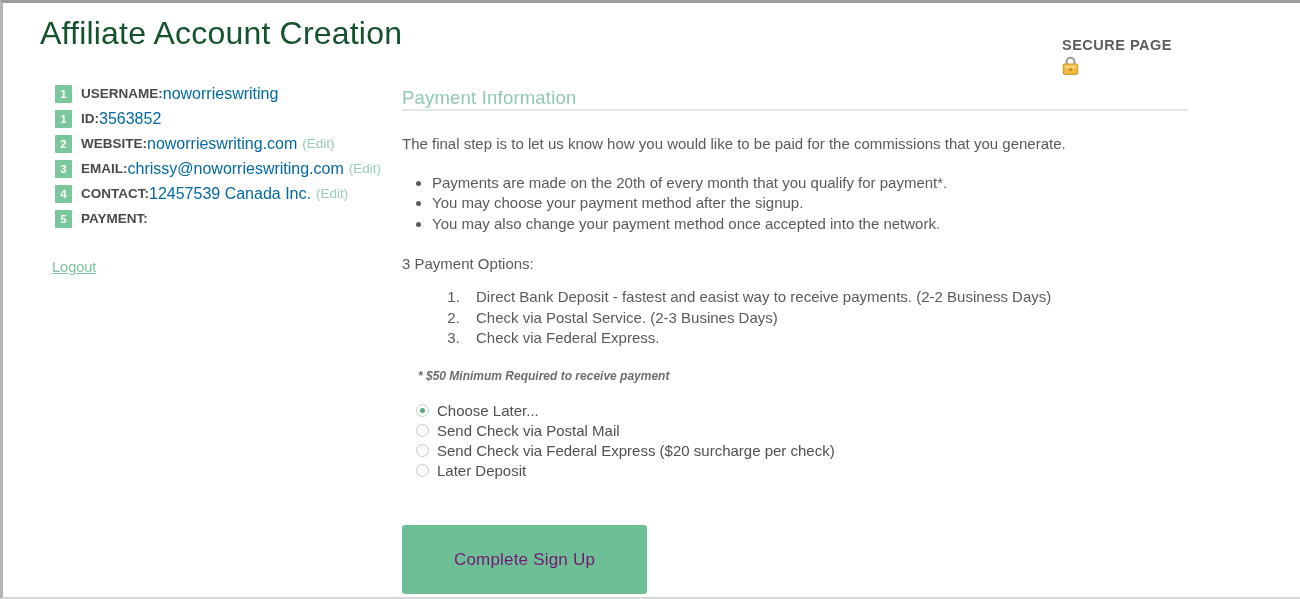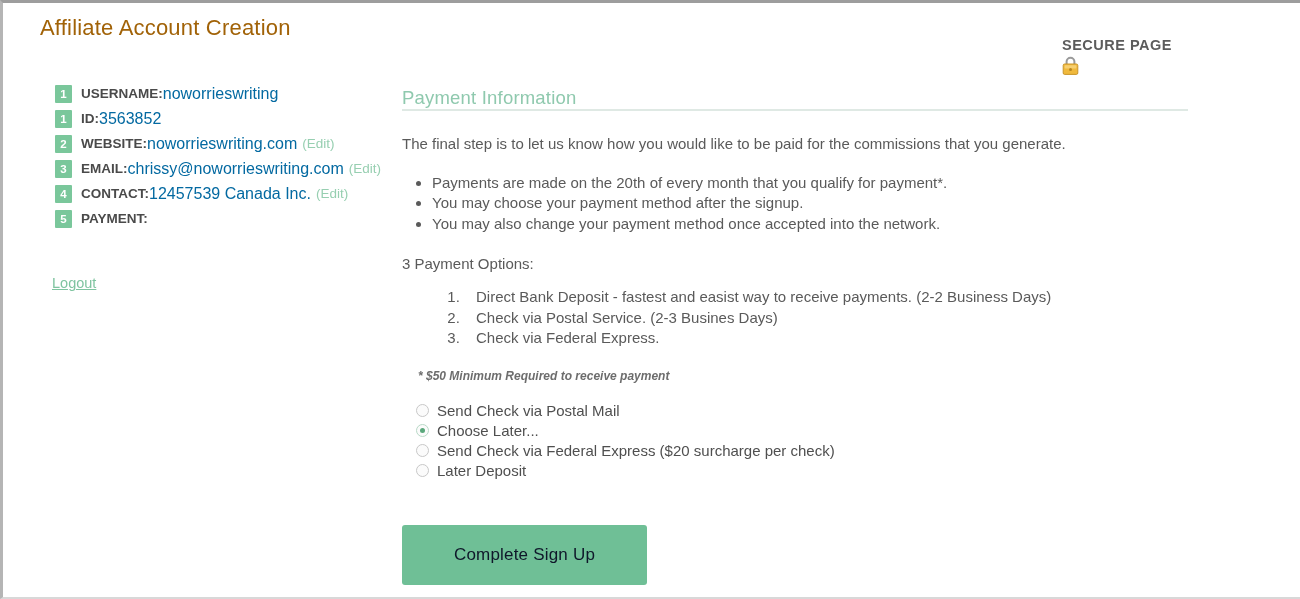--- a/index.html
+++ b/index.html
@@ -23,22 +23,22 @@
     height: 599px;
     background: #ffffff;
     border-top: 3px solid #9d9d9d;
     border-left: 3px solid #b5b5b5;
     border-bottom: 2px solid #d8d8d8;
   }
   .page-title {
     position: absolute;
     left: 37px;
     top: 12px;
-    font-size: 22px;
-    color: #a16207;
+    font-size: 32px;
+    color: #14532d;
     letter-spacing: 0.2px;
     font-weight: 400;
     white-space: nowrap;
   }
 
   
   .secure-wrap {
     position: absolute;
     left: 1059px;
     top: 34px;
@@ -97,21 +97,21 @@
   .edit-link {
     font-size: 13.5px;
     color: #97cfb1;
     margin-left: 5px;
     text-decoration: none;
     cursor: pointer;
   }
   .logout-link {
     position: absolute;
     left: 49px;
-    top: 272px;
+    top: 256px;
     font-size: 14.5px;
     color: #7fc4a0;
     text-decoration: underline;
     cursor: pointer;
   }
 
   
   .main {
     position: absolute;
     left: 399px;
@@ -208,25 +208,25 @@
     color: #4f4f4f;
     white-space: nowrap;
   }
 
   
   .submit-btn {
     position: absolute;
     left: 399px;
     top: 522px;
     width: 245px;
-    height: 60px;
+    height: 69px;
     background: #6fbf96;
     border: none;
     border-radius: 3px;
-    color: #0f172a;
+    color: #701a75;
     font-family: "Liberation Sans", sans-serif;
     font-size: 17px;
     letter-spacing: 0.2px;
     cursor: pointer;
   }
 </style>
 </head>
 <body>
 
 <div class="page-frame">
@@ -307,30 +307,30 @@
     <ol class="options">
       <li>Direct Bank Deposit - fastest and easist way to receive payments. (2-2 Business Days)</li>
       <li>Check via Postal Service. (2-3 Busines Days)</li>
       <li>Check via Federal Express.</li>
     </ol>
 
     <p class="min-note">* $50 Minimum Required to receive payment</p>
 
     <div class="radio-group">
 
+      <label class="radio-row selected">
+        <span class="radio-mark"></span>
+        <span class="radio-label">Choose Later...</span>
+      </label>
+
       <label class="radio-row">
         <span class="radio-mark"></span>
         <span class="radio-label">Send Check via Postal Mail</span>
       </label>
 
-      <label class="radio-row selected">
-        <span class="radio-mark"></span>
-        <span class="radio-label">Choose Later...</span>
-      </label>
-
       <label class="radio-row">
         <span class="radio-mark"></span>
         <span class="radio-label">Send Check via Federal Express ($20 surcharge per check)</span>
       </label>
 
       <label class="radio-row">
         <span class="radio-mark"></span>
         <span class="radio-label">Later Deposit</span>
       </label>
 

